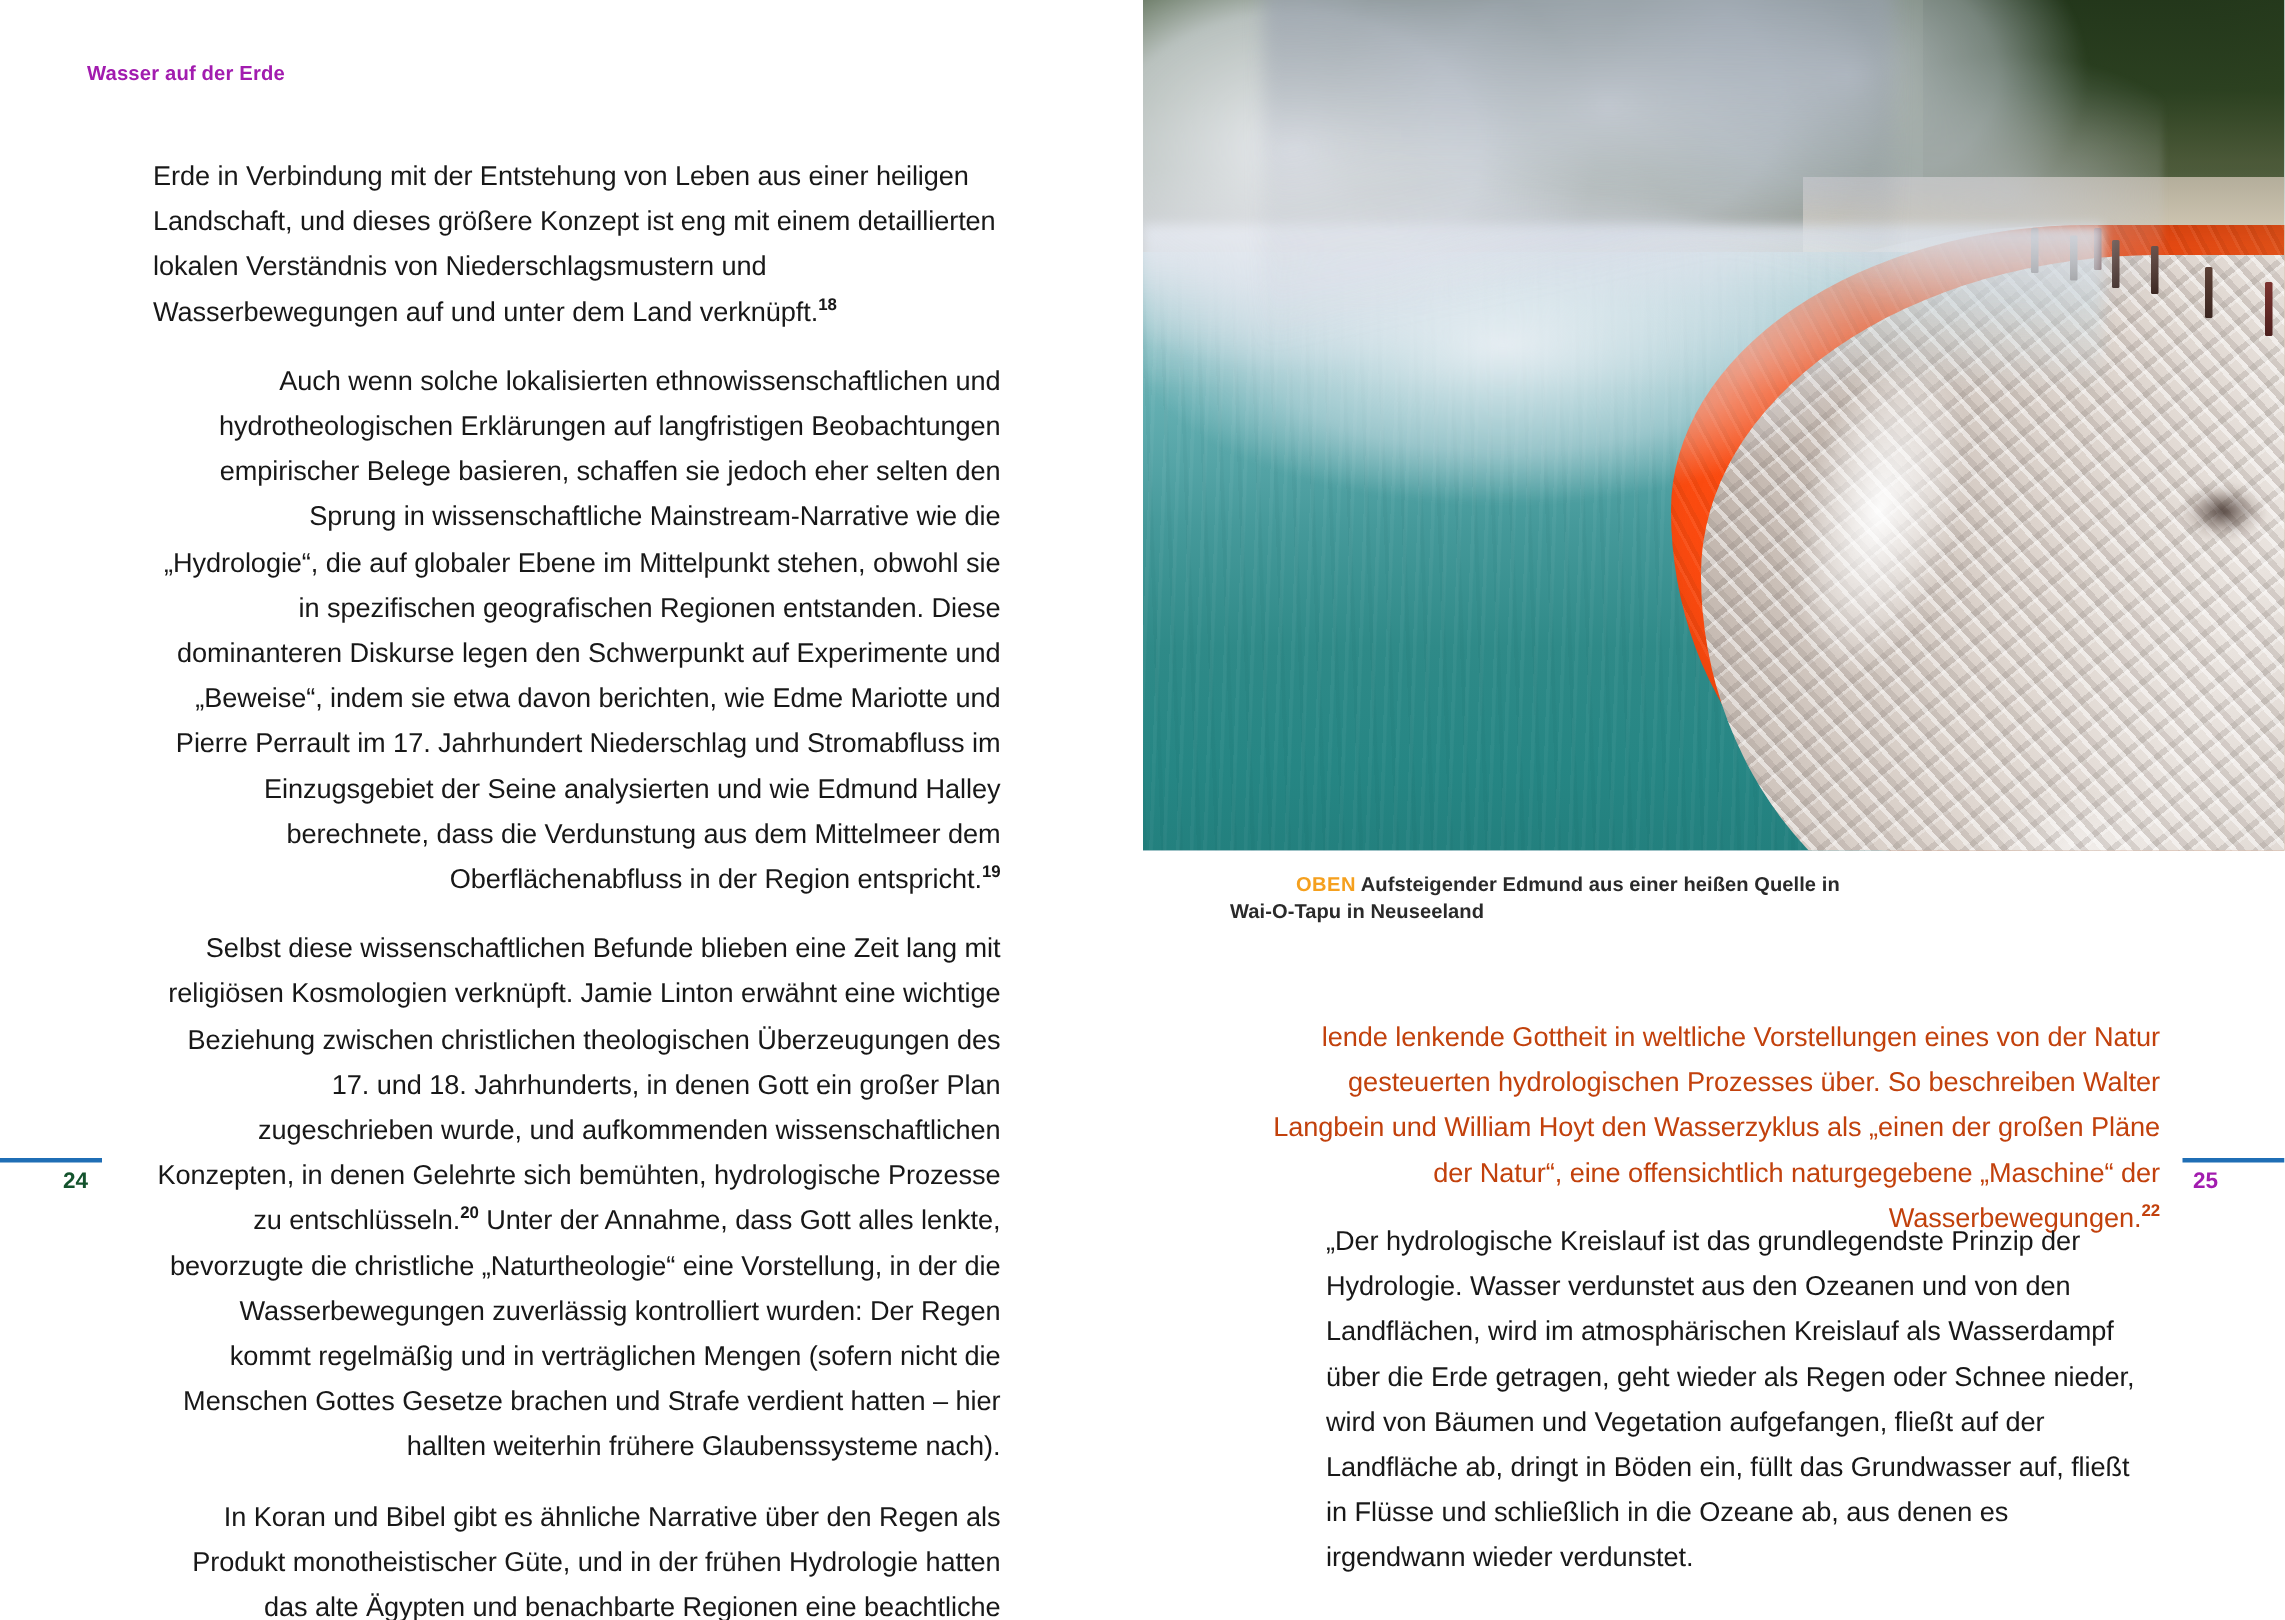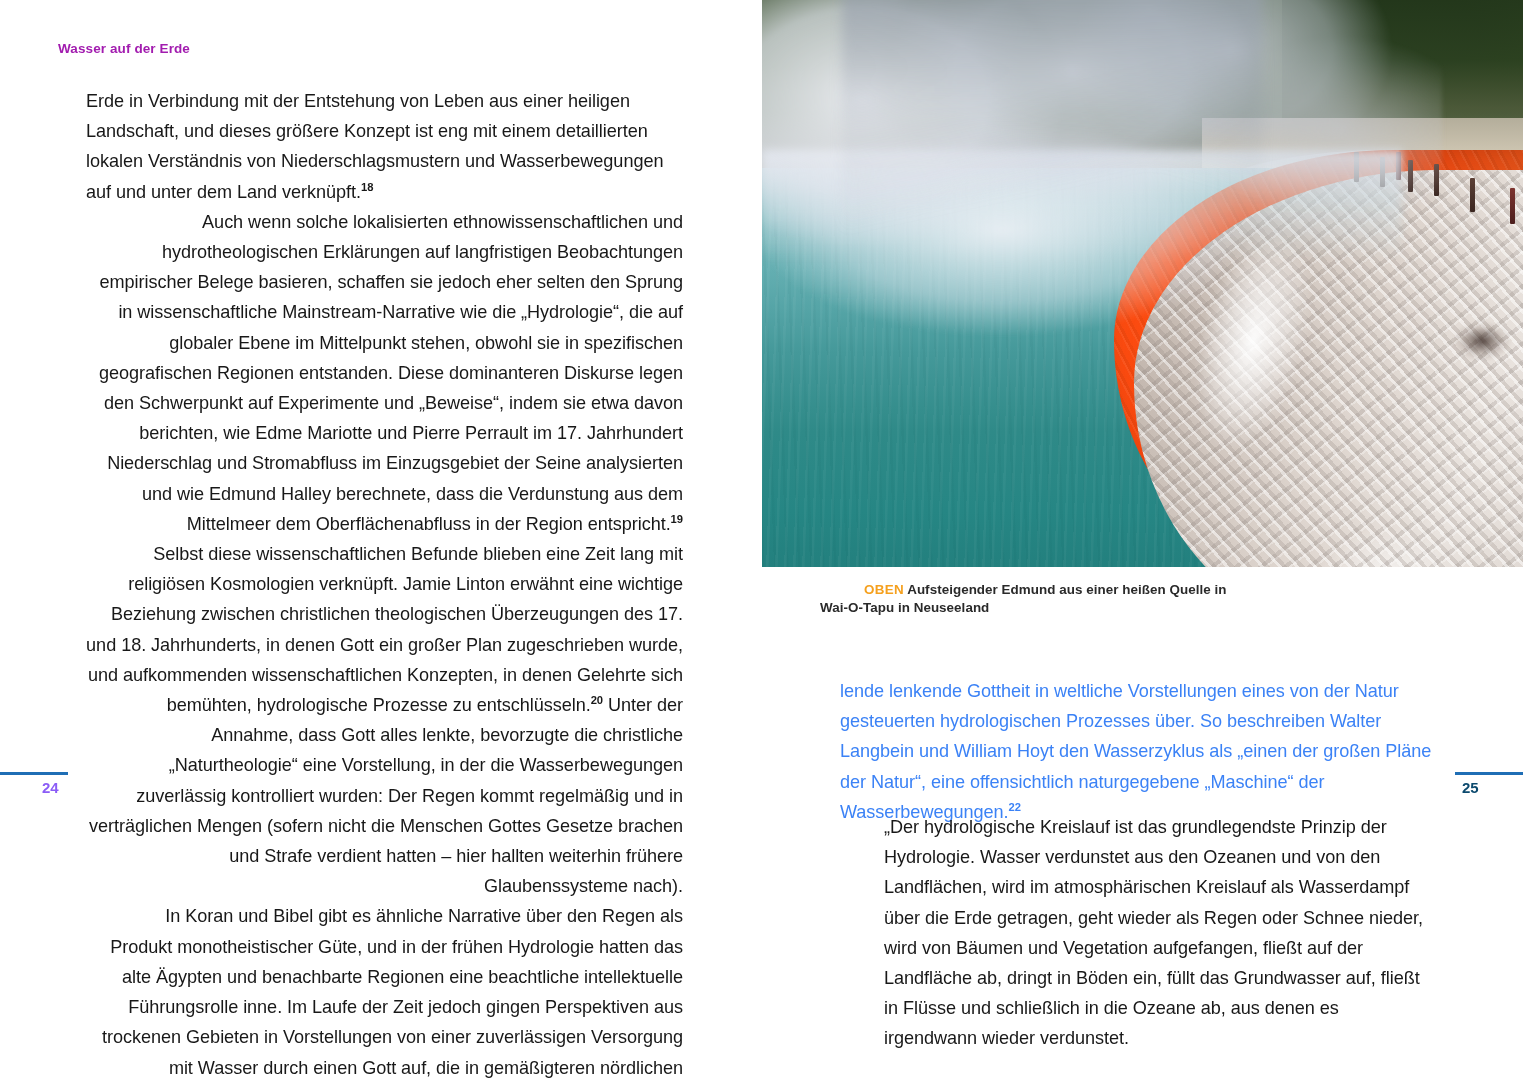--- a/index.html
+++ b/index.html
@@ -41,33 +41,34 @@
     position: absolute;
     left: 86px;
     top: 86px;
     width: 597px;
     font-size: 18.1px;
     line-height: 30.2px;
     color: #181818;
     text-align: left;
     letter-spacing: -0.05px;
   }
-  .col-left p { margin: 0; }
+  .col-left p { margin: 16px; }
   .col-left p.indent { text-indent: 26px; text-align: right; }
 
   
   .col-right {
     position: absolute;
     left: 840px;
     top: 676px;
     width: 600px;
     font-size: 18.1px;
     line-height: 30.2px;
-    color: #3b82f6;
+    color: #c2410c;
     letter-spacing: -0.05px;
+    text-align: right;
   }
   .col-right p { margin: 0; }
 
   .quote-block {
     position: absolute;
     left: 872px;
     top: 800px;
     width: 570px;
     font-size: 18.1px;
     line-height: 30.2px;
@@ -261,37 +262,37 @@
     width: 68px;
     height: 2.6px;
     background: #1f6eb5;
   }
   .folio-left {
     position: absolute;
     left: 42px;
     top: 779px;
     font-size: 15px;
     font-weight: 700;
-    color: #8b5cf6;
+    color: #14532d;
   }
   .folio-rule-right {
     position: absolute;
     left: 1455px;
     top: 772px;
     width: 68px;
     height: 2.6px;
     background: #1f6eb5;
   }
   .folio-right {
     position: absolute;
     left: 1462px;
     top: 779px;
     font-size: 15px;
     font-weight: 700;
-    color: #0c4a6e;
+    color: #a21caf;
   }
 </style>
 </head>
 <body>
 
 <div class="spread">
 
   <div>
 
     <div class="running-head">Wasser auf der Erde</div>

